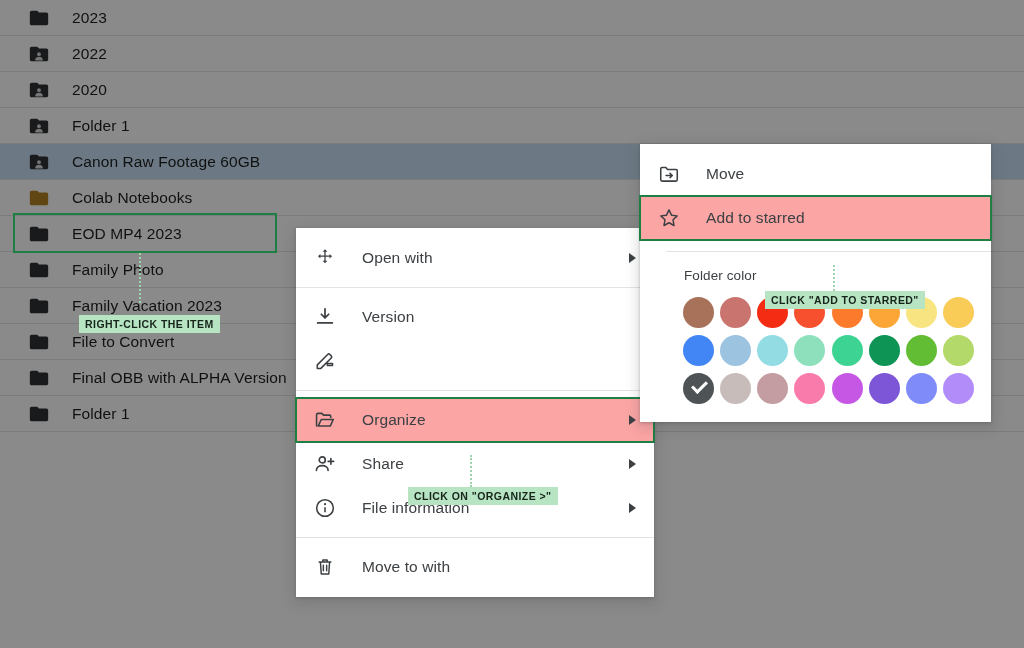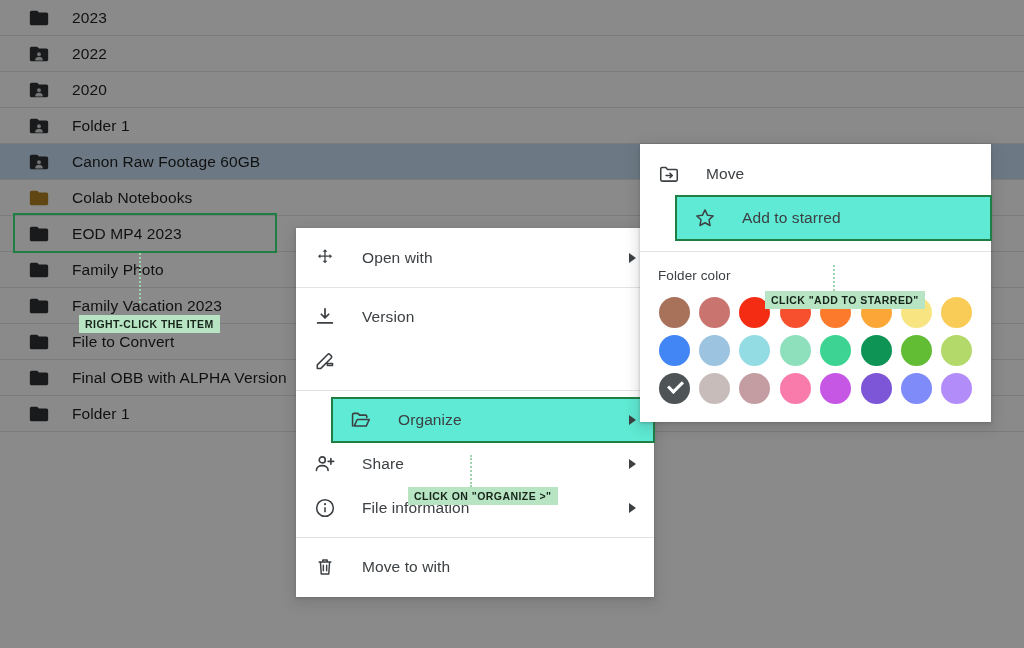--- a/index.html
+++ b/index.html
@@ -140,30 +140,29 @@
   }
 
   .menu-sep {
     height: 1px;
     background: #e3e3e3;
     margin: 7px 0;
   }
 
   
   .menu-item.hl {
-    background: #5eead4;
-    margin-left: 36px;
+    background: #fca5a5;
   }
   .menu-item.outlined {
     outline: 2px solid #1e7e44;
     outline-offset: -1px;
   }
 
   
-  #palette-section { padding: 4px 0 18px 0; }
+  #palette-section { padding: 4px 0 18px 0; margin-left: 26px; }
 
   #palette-head {
     display: flex;
     align-items: center;
     height: 32px;
     padding: 0 18px;
   }
   #palette-head .ph-label {
     font-size: 13.5px;
     color: #3c4043;

